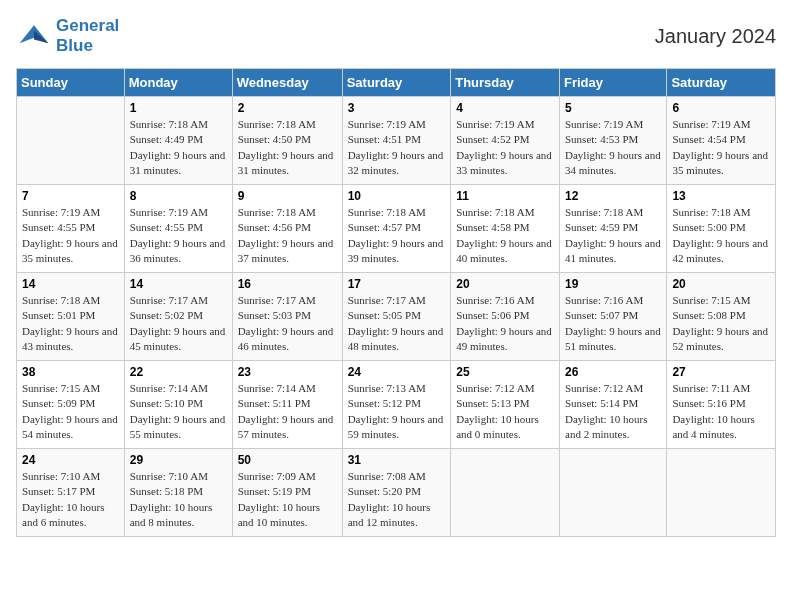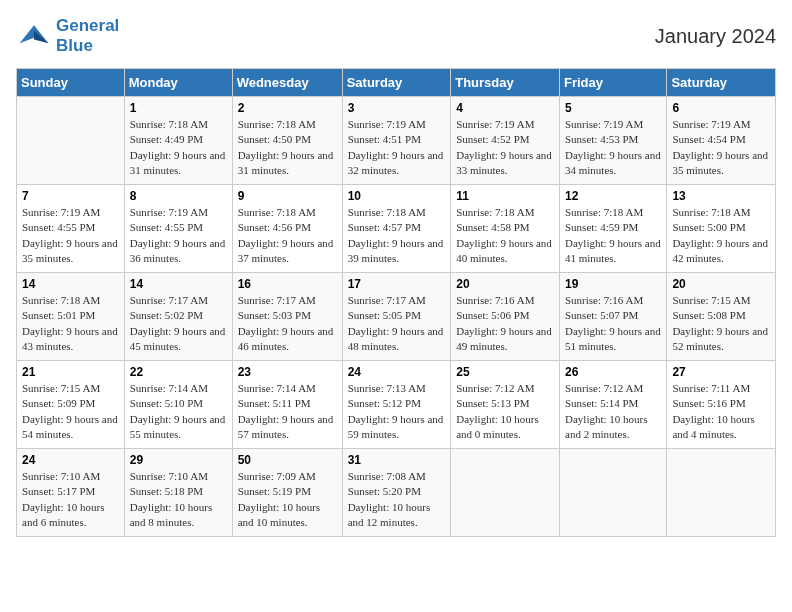--- a/index.html
+++ b/index.html
@@ -195,21 +195,21 @@
           <span class="day-number">19</span>
           <div class="day-info">Sunrise: 7:16 AM<br>Sunset: 5:07 PM<br>Daylight: 9 hours and 51 minutes.</div>
         </td>
         <td>
           <span class="day-number">20</span>
           <div class="day-info">Sunrise: 7:15 AM<br>Sunset: 5:08 PM<br>Daylight: 9 hours and 52 minutes.</div>
         </td>
       </tr>
       <tr>
         <td>
-          <span class="day-number">21</span>
+          <span class="day-number">38</span>
           <div class="day-info">Sunrise: 7:15 AM<br>Sunset: 5:09 PM<br>Daylight: 9 hours and 54 minutes.</div>
         </td>
         <td>
           <span class="day-number">22</span>
           <div class="day-info">Sunrise: 7:14 AM<br>Sunset: 5:10 PM<br>Daylight: 9 hours and 55 minutes.</div>
         </td>
         <td>
           <span class="day-number">23</span>
           <div class="day-info">Sunrise: 7:14 AM<br>Sunset: 5:11 PM<br>Daylight: 9 hours and 57 minutes.</div>
         </td>

